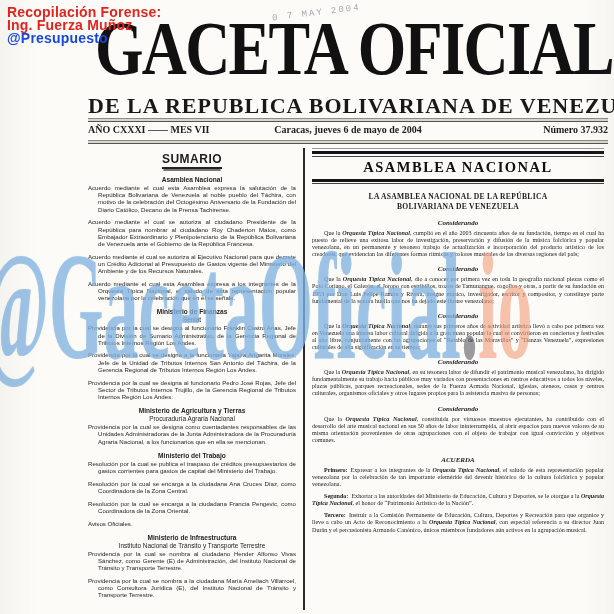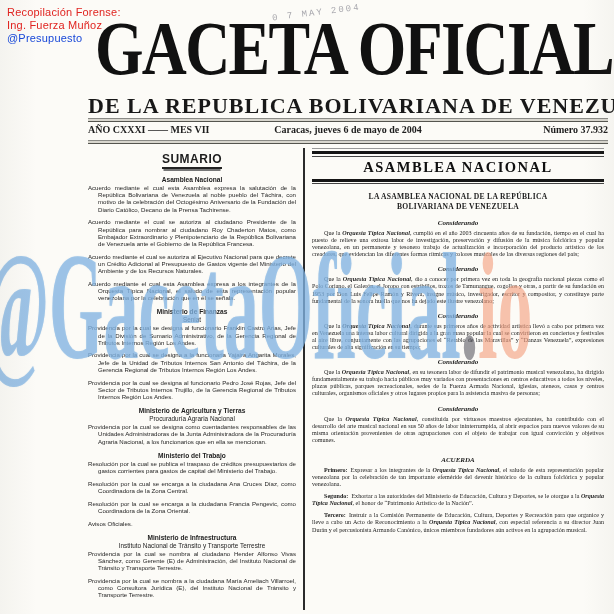--- a/index.html
+++ b/index.html
@@ -4,21 +4,21 @@
 <style>
   html,body{margin:0;padding:0;background:#e9e7e2;}
   .page{
     position:relative; width:614px; height:614px; overflow:hidden;
     background:#fcfbf7;
     font-family:"Liberation Sans", sans-serif;
     color:#1d1d1d;
   }
   
   .annotation{position:absolute; left:7px; top:6px; z-index:40; line-height:13px;
-    font-size:11px; font-weight:normal; letter-spacing:.2px;}
+    font-size:14px; font-weight:bold; letter-spacing:.2px;}
   .annotation .red{color:#e02420;}
   .annotation .blue{color:#1848d8;}
   
   .stamp{position:absolute; left:272px; top:8px; z-index:3;
     font-size:9px; letter-spacing:2px; color:rgba(95,95,110,.55);
     transform:rotate(-7deg); font-family:"Liberation Mono", monospace;}
   
   .masthead{position:absolute; left:95px; top:12px; width:519px; z-index:2;}
   .masthead .title{
     font-family:"Liberation Serif", serif; font-weight:bold;

